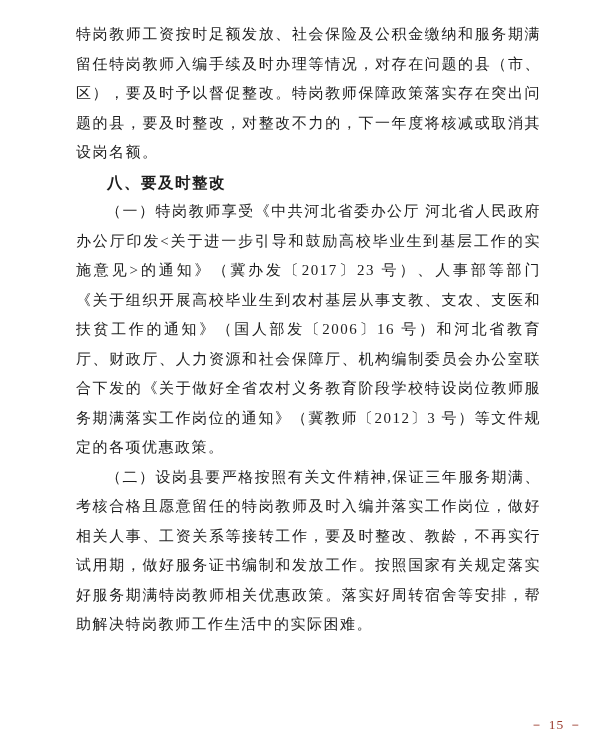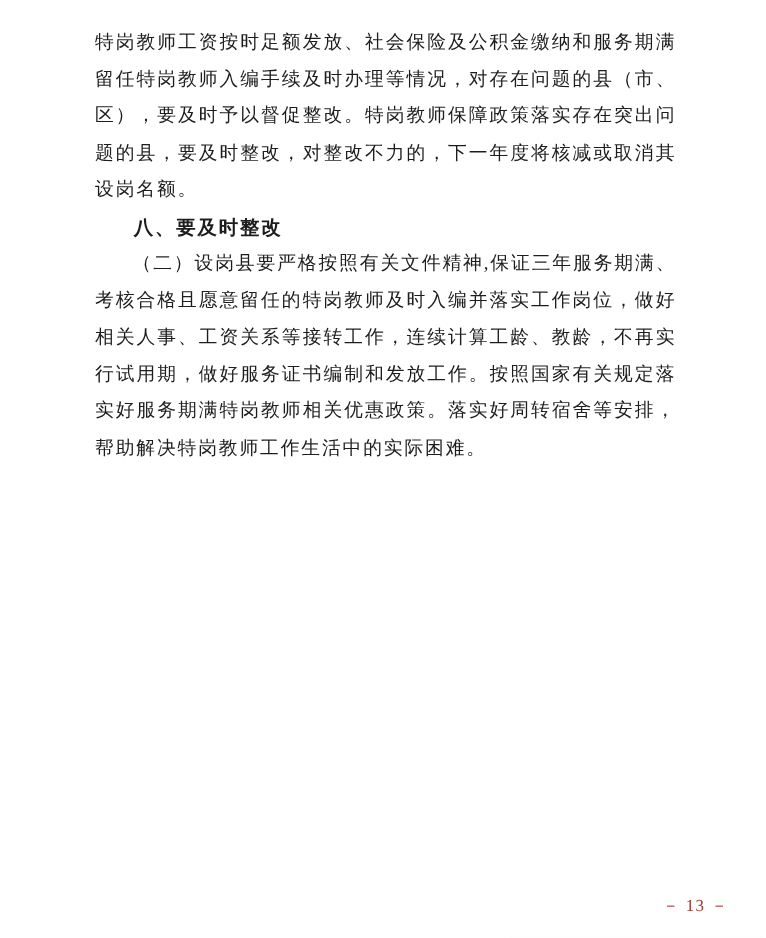--- a/index.html
+++ b/index.html
@@ -46,16 +46,17 @@
     font-family: "Liberation Serif", "DejaVu Serif", serif;
   }
 </style>
 </head>
 <body>
 
 <div class="page">
   <div class="doc">
     <p class="body-text">特岗教师工资按时足额发放、社会保险及公积金缴纳和服务期满留任特岗教师入编手续及时办理等情况，对存在问题的县（市、区），要及时予以督促整改。特岗教师保障政策落实存在突出问题的县，要及时整改，对整改不力的，下一年度将核减或取消其设岗名额。</p>
     <h2 class="heading">八、要及时整改</h2>
-    <p class="body-text indent">（二）设岗县要严格按照有关文件精神,保证三年服务期满、考核合格且愿意留任的特岗教师及时入编并落实工作岗位，做好相关人事、工资关系等接转工作，连续计算工龄、教龄，不再实行试用期，做好服务证书编制和发放工作。按照国家有关规定落实好服务期满特岗教师相关优惠政策。落实好周转宿舍等安排，帮助解决特岗教师工作生活中的实际困难。</p>
+    <p class="body-text indent">（一）特岗教师享受《中共河北省委办公厅 河北省人民政府办公厅印发&lt;关于进一步引导和鼓励高校毕业生到基层工作的实施意见&gt;的通知》（冀办发〔2017〕23 号）、人事部等部门《关于组织开展高校毕业生到农村基层从事支教、支农、支医和扶贫工作的通知》（国人部发〔2006〕16 号）和河北省教育厅、财政厅、人力资源和社会保障厅、机构编制委员会办公室联合下发的《关于做好全省农村义务教育阶段学校特设岗位教师服务期满落实工作岗位的通知》（冀教师〔2012〕3 号）等文件规定的各项优惠政策。</p>
+    <p class="body-text indent">（二）设岗县要严格按照有关文件精神,保证三年服务期满、考核合格且愿意留任的特岗教师及时入编并落实工作岗位，做好相关人事、工资关系等接转工作，要及时整改、教龄，不再实行试用期，做好服务证书编制和发放工作。按照国家有关规定落实好服务期满特岗教师相关优惠政策。落实好周转宿舍等安排，帮助解决特岗教师工作生活中的实际困难。</p>
   </div>
-  <div class="page-number">－ 13 －</div>
+  <div class="page-number">－ 15 －</div>
 </div>
 
 </body></html>

